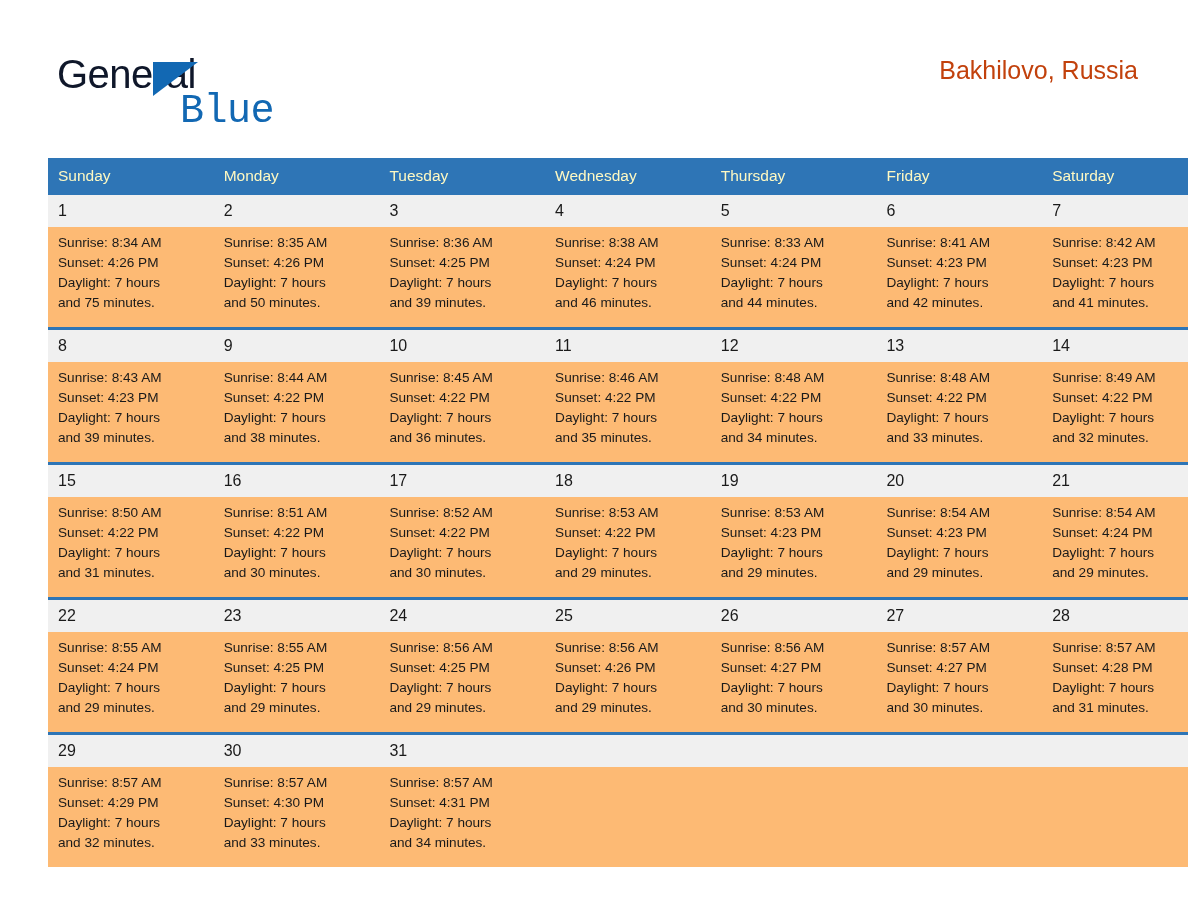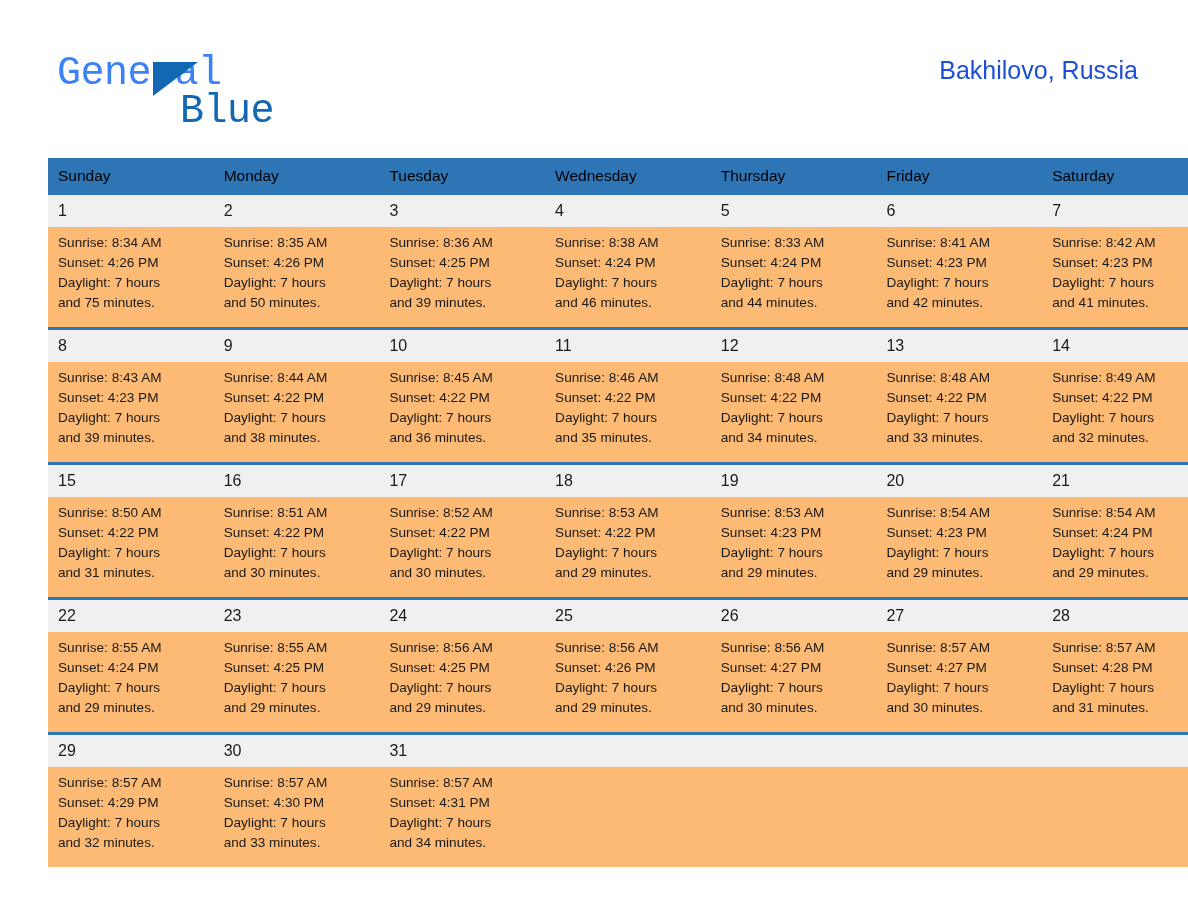--- a/index.html
+++ b/index.html
@@ -38,22 +38,22 @@
     width: 260px;
     height: 80px;
   }
   .logo-general {
     position: absolute;
     left: 0;
     top: 0;
     font-size: 40px;
     line-height: 44px;
     letter-spacing: -0.5px;
-    color: #3b82f6;
-    font-family: Liberation Mono, monospace;
+    color: #0f172a;
+    font-family: Liberation Sans, sans-serif;
   }
   .logo-triangle {
     position: absolute;
     left: 96px;
     top: 10px;
     width: 0;
     height: 0;
     border-top: 0 solid transparent;
     border-left: 45px solid #1268b3;
     border-bottom: 34px solid transparent;
@@ -81,42 +81,42 @@
     line-height: 54px;
     font-weight: normal;
     color: #0d0d0d;
     letter-spacing: 0px;
     white-space: nowrap;
   }
   .location-title {
     font-size: 25px;
     line-height: 32px;
     font-weight: normal;
-    color: #1d4ed8;
+    color: #c2410c;
     margin-top: 6px;
     white-space: nowrap;
   }
 
   
   .calendar {
     position: absolute;
     left: 48px;
     top: 158px;
     width: 1090px;
   }
 
   .cal-table {
     width: 1090px;
     border-collapse: collapse;
     table-layout: fixed;
   }
 
   .cal-table th {
     background: #2e75b6;
-    color: #000000;
+    color: #fef9c3;
     font-weight: normal;
     font-size: 15.5px;
     line-height: 18px;
     text-align: left;
     padding: 9px 0 10px 10px;
     border: none;
     width: 155.7px;
   }
 
   .day-number-row td {

